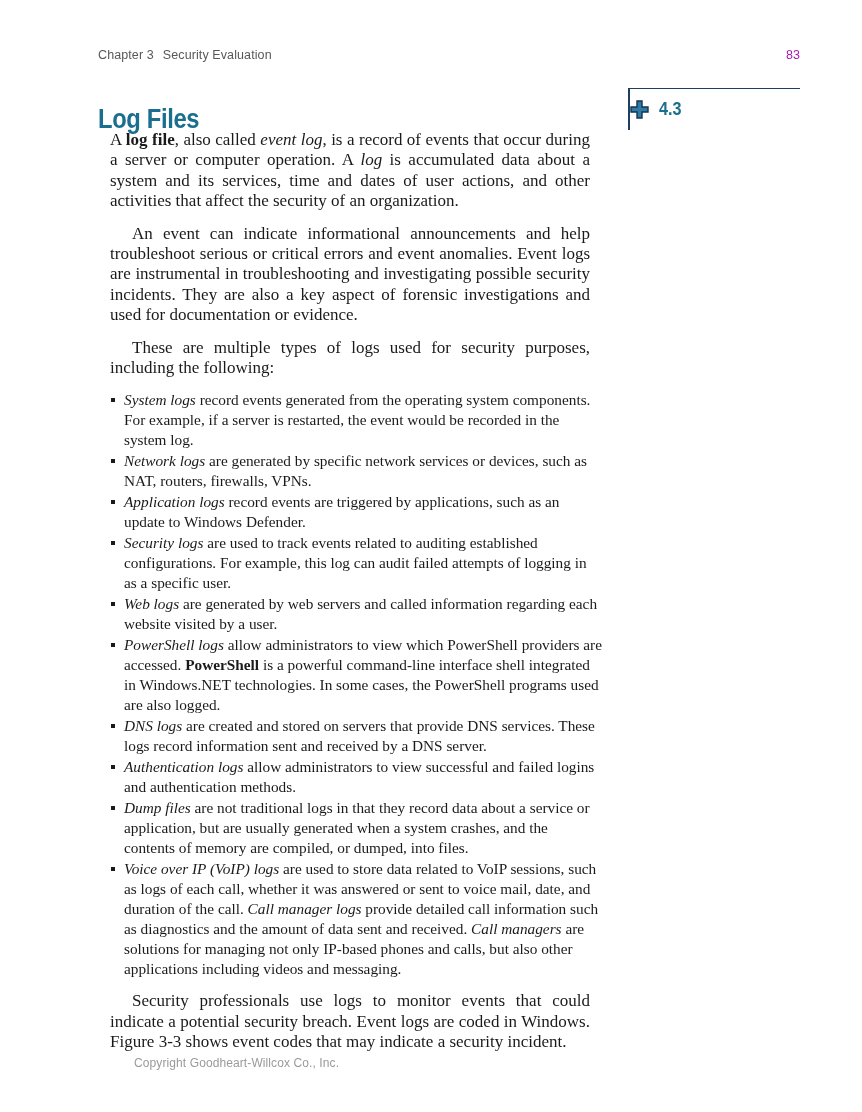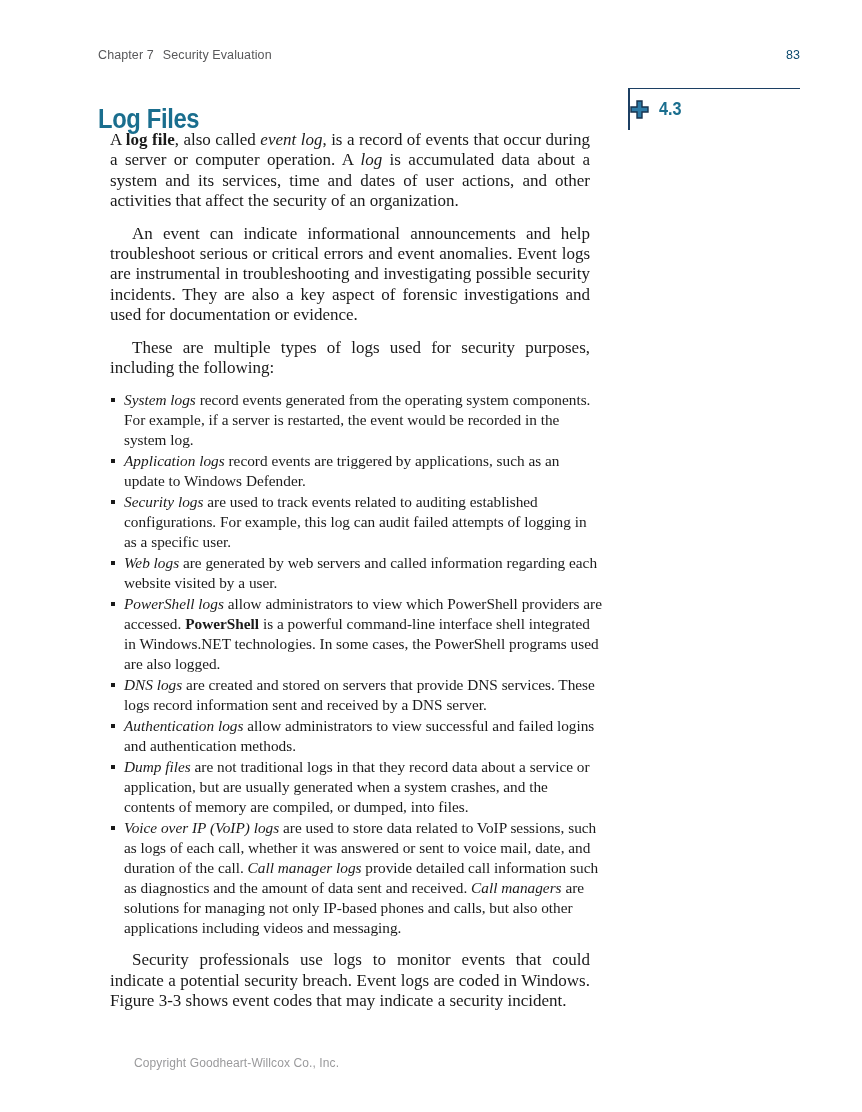--- a/index.html
+++ b/index.html
@@ -28,21 +28,21 @@
     white-space: nowrap;
   }
   .running-head .chapter-num { margin-right: 9px; }
 
   .folio {
     position: absolute;
     right: 62px;
     top: 48px;
     font-family: "Liberation Sans", sans-serif;
     font-size: 12.5px;
-    color: #0c4a6e;
+    color: #a21caf;
   }
 
   
   .section-heading {
     position: absolute;
     left: 98px;
     top: 86px;
     font-family: "Liberation Sans", sans-serif;
     font-weight: bold;
     font-size: 27px;
@@ -144,21 +144,21 @@
     letter-spacing: 0.1px;
     margin-left: 36px;
   }
 </style>
 </head>
 <body>
 
 <div class="page">
 
   <div class="running-head">
-    <span class="chapter-num">Chapter 7</span><span>Security Evaluation</span>
+    <span class="chapter-num">Chapter 3</span><span>Security Evaluation</span>
   </div>
 
   <div class="folio">83</div>
 
   <h1 class="section-heading">Log Files</h1>
 
   <div class="objective-badge">
     <div class="inner">
       <span class="badge-icon">
         <svg width="19" height="19" viewBox="0 0 19 19" xmlns="http://www.w3.org/2000/svg">
@@ -174,20 +174,21 @@
     <p class="body"><span>A </span><span class="strong">log file</span><span>, also called </span><span class="term">event log</span><span>, is a record of events that occur during a server or computer operation. A </span><span class="term">log</span><span> is accumulated data about a system and its services, time and dates of user actions, and other activities that affect the security of an organization.</span></p>
 
     <p class="body indent">An event can indicate informational announcements and help troubleshoot serious or critical errors and event anomalies. Event logs are instrumental in troubleshooting and investigating possible security incidents. They are also a key aspect of forensic investigations and used for documentation or evidence.</p>
 
     <p class="body indent">These are multiple types of logs used for security purposes, including the following:</p>
 
     <ul class="log-list">
 
       <li><span class="term">System logs</span><span> record events generated from the operating system components. For example, if a server is restarted, the event would be recorded in the system log.</span></li>
 
+      <li><span class="term">Network logs</span><span> are generated by specific network services or devices, such as NAT, routers, firewalls, VPNs.</span></li>
 
       <li><span class="term">Application logs</span><span> record events are triggered by applications, such as an update to Windows Defender.</span></li>
 
       <li><span class="term">Security logs</span><span> are used to track events related to auditing established configurations. For example, this log can audit failed attempts of logging in as a specific user.</span></li>
 
       <li><span class="term">Web logs</span><span> are generated by web servers and called information regarding each website visited by a user.</span></li>
 
       <li><span class="term">PowerShell logs</span><span> allow administrators to view which PowerShell providers are accessed. </span><span class="strong">PowerShell</span><span> is a powerful command-line interface shell integrated in Windows.NET technologies. In some cases, the PowerShell programs used are also logged.</span></li>
 
       <li><span class="term">DNS logs</span><span> are created and stored on servers that provide DNS services. These logs record information sent and received by a DNS server.</span></li>

